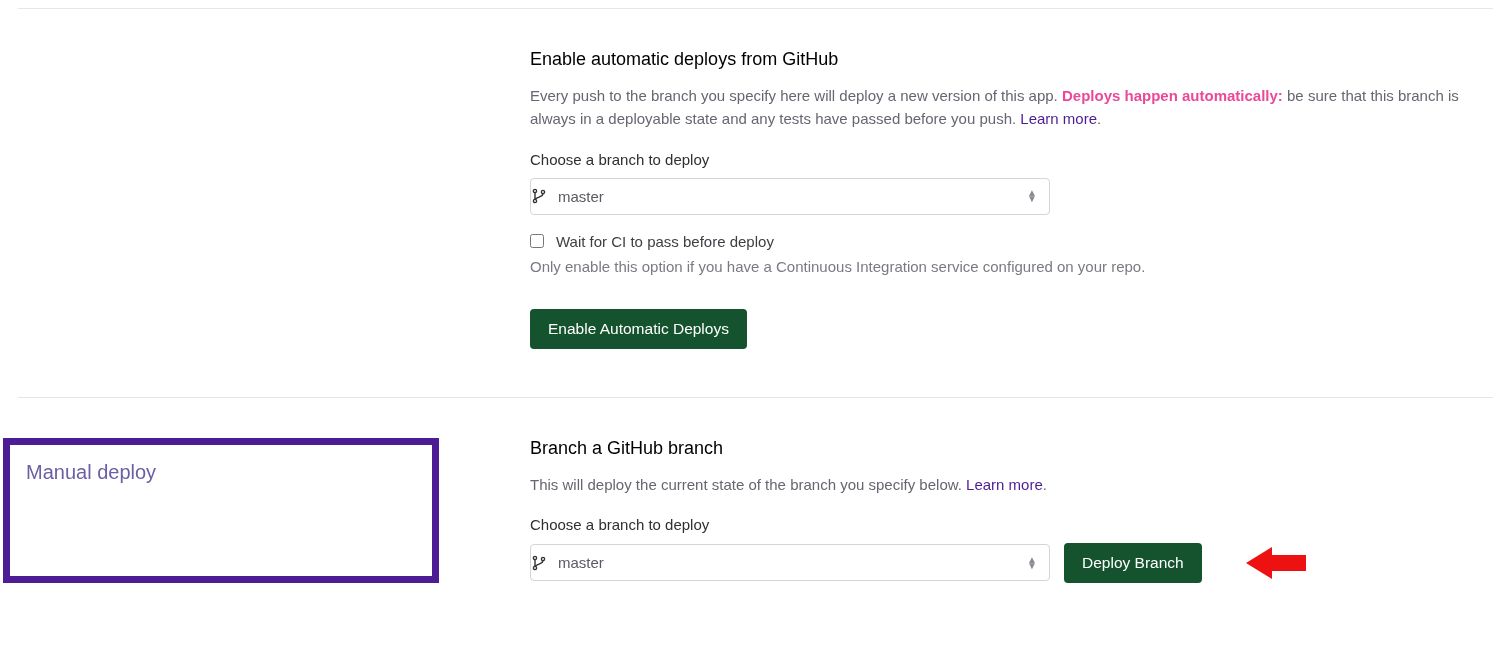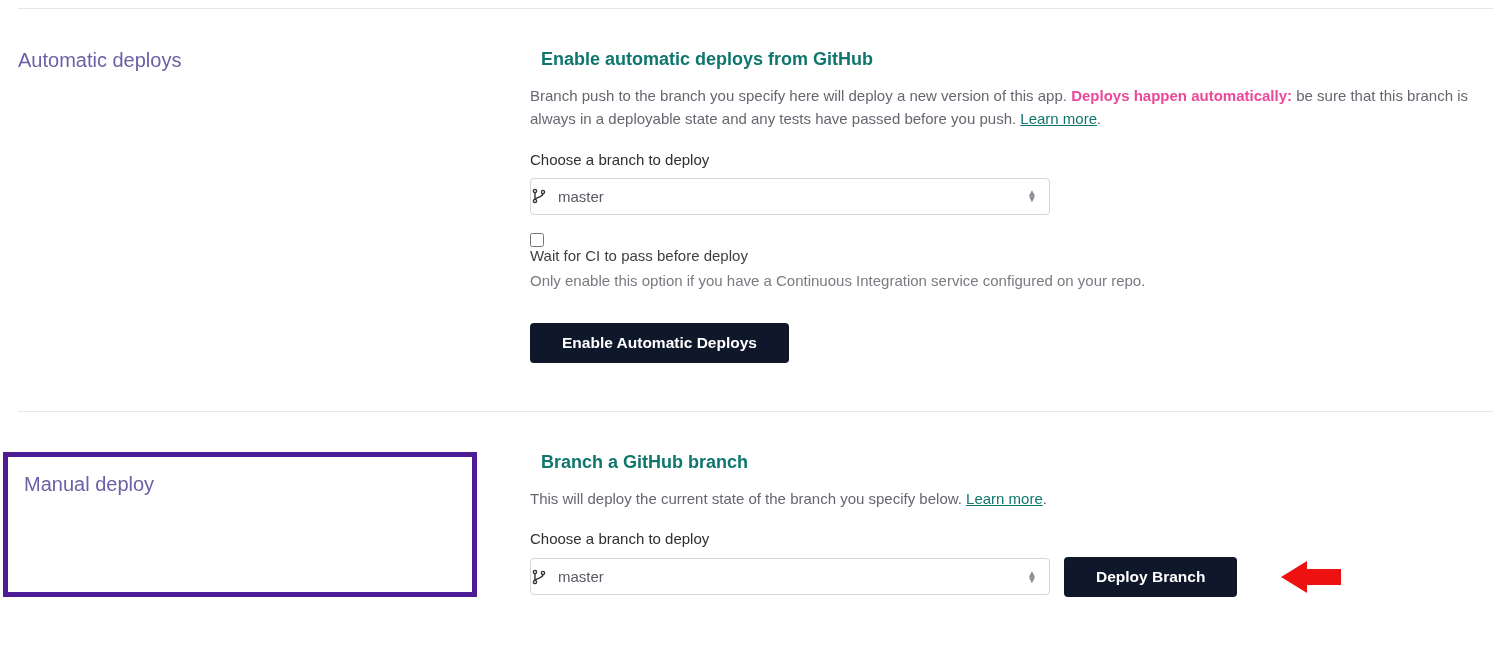--- a/index.html
+++ b/index.html
@@ -10,49 +10,48 @@
     background: #fff;
     width: 1511px;
   }
   .container { padding: 0 18px; }
   .hr-top { border: 0; border-top: 1px solid #e5e5ea; margin: 8px 0 40px 0; }
   .hr-mid { border: 0; border-top: 1px solid #e5e5ea; margin: 48px 0 40px 0; }
   .section { display: flex; }
   .left-col { width: 512px; flex-shrink: 0; padding-right: 30px; }
   .right-col { flex: 1; max-width: 980px; }
   .left-col.boxed {
-    border: 5px solid #4c1d95;
+    border: 7px solid #4c1d95;
     padding: 16px 16px 60px 16px;
     margin-left: -15px;
-    width: 474px;
+    width: 436px;
   }
   .section-title {
     font-size: 20px;
     font-weight: 400;
     color: #6b5fa6;
     margin-bottom: 14px;
   }
   .section-desc {
     color: #4b4b52;
     line-height: 1.55;
   }
   .right-heading {
     font-size: 18px;
-    font-weight: 700;
-    color: #0f766e;
+    font-weight: 400;
+    color: #000000;
     margin-bottom: 14px;
-    margin-left: 11px;
   }
   .right-desc {
     color: #666670;
     line-height: 1.55;
     margin-bottom: 20px;
   }
   .right-desc strong { color: #ec4899; }
-  .link { color: #0f766e; text-decoration: underline; cursor: pointer; text-align: right; }
+  .link { color: #4c1d95; cursor: pointer; text-align: right; }
   .field-label {
     font-weight: 400;
     color: #2f2f33;
     margin-bottom: 10px;
   }
   .select-like {
     display: flex;
     align-items: center;
     border: 1px solid #d4d4da;
     border-radius: 4px;
@@ -69,55 +68,54 @@
     position: absolute;
     right: 12px;
     top: 50%;
     transform: translateY(-50%);
     color: #8a8a92;
     display: flex;
     flex-direction: column;
     line-height: 6px;
     font-size: 10px;
   }
-  .checkbox-row { display: flex; align-items: flex-start; margin-bottom: 8px; flex-direction: column; }
+  .checkbox-row { display: flex; align-items: center; margin-bottom: 8px; }
   .checkbox-row input { margin-right: 12px; width:14px; height:14px; }
   .checkbox-label { color: #3e3e44; font-size: 15px; }
   .hint { color: #7a7a82; margin-bottom: 34px; }
   .btn {
     display: inline-block;
-    background: #0f172a;
+    background: #14532d;
     color: #fff;
     border: none;
     border-radius: 4px;
-    padding: 11px 32px;
+    padding: 11px 18px;
     font-size: 15.5px;
-    font-weight: 700;
+    font-weight: 400;
     cursor: pointer;
   }
   .row2 { display:flex; align-items:center; gap: 14px; }
   .row2 .select-like { margin-bottom: 0; }
   .arrow-annot {
     display:flex; align-items:center; margin-left:30px;
   }
 </style>
 </head>
 <body>
 
 <div class="container">
   <hr class="hr-top">
 
   <div class="section">
     <div class="left-col">
-      <h2 class="section-title">Automatic deploys</h2>
     </div>
     <div class="right-col">
       <h3 class="right-heading">Enable automatic deploys from GitHub</h3>
       <p class="right-desc">
-        <span>Branch push to the branch you specify here will deploy a new version of this app. </span><strong>Deploys happen automatically:</strong><span> be sure that this branch is always in a deployable state and any tests have passed before you push. </span><a class="link">Learn more</a><span>.</span>
+        <span>Every push to the branch you specify here will deploy a new version of this app. </span><strong>Deploys happen automatically:</strong><span> be sure that this branch is always in a deployable state and any tests have passed before you push. </span><a class="link">Learn more</a><span>.</span>
       </p>
 
       <div class="field-label">Choose a branch to deploy</div>
       <div class="select-like">
         <span class="branch-icon">
           <svg width="14" height="16" viewBox="0 0 14 16" fill="none" stroke="#333" stroke-width="1.4">
               <circle cx="3" cy="3" r="1.6"></circle>
               <circle cx="3" cy="13" r="1.6"></circle>
               <circle cx="11" cy="4" r="1.6"></circle>
               <path d="M3 4.6 V11.4"></path>

